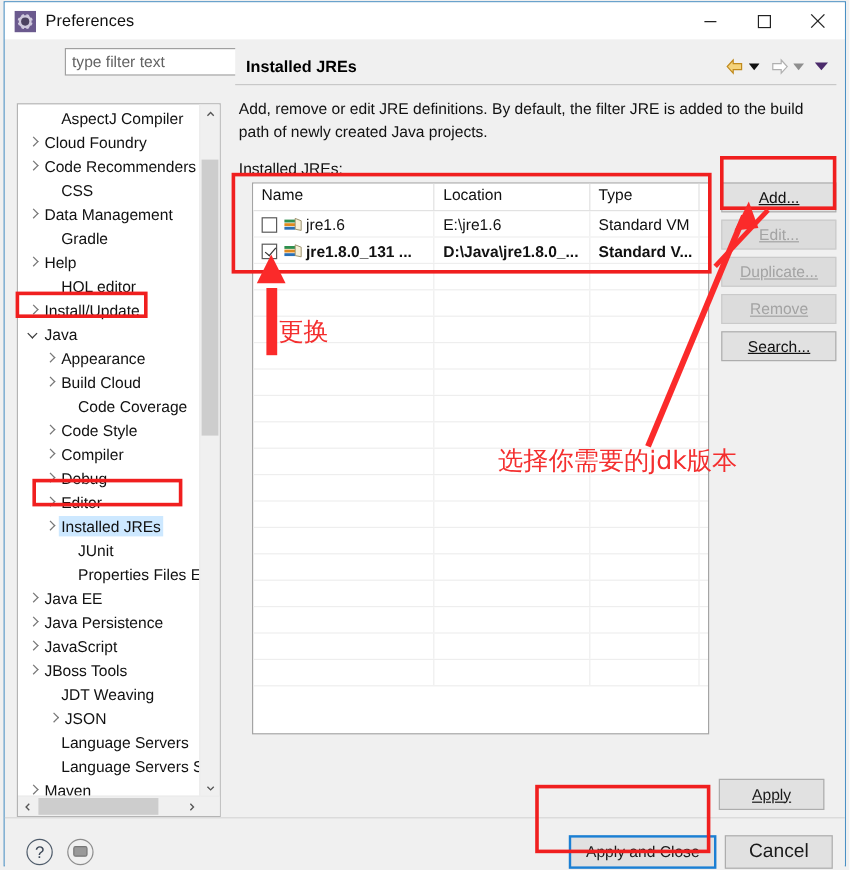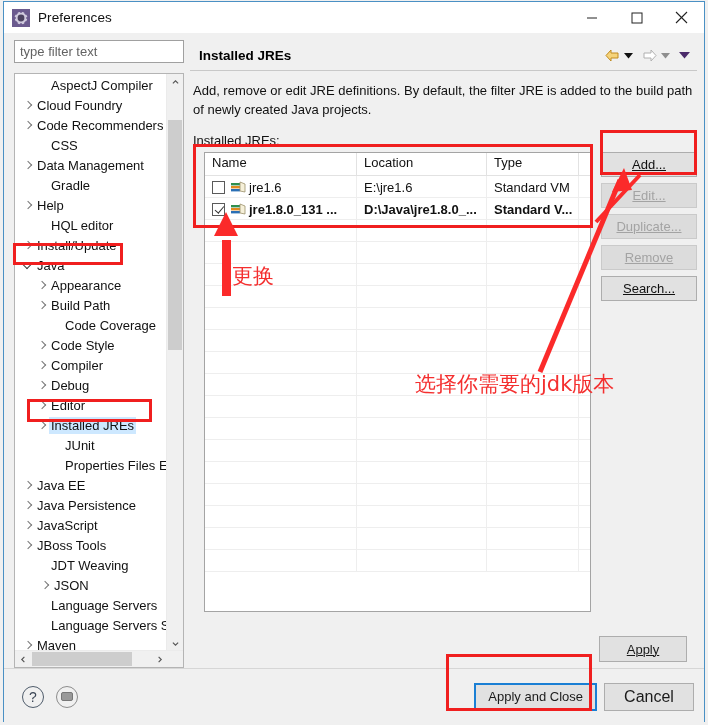--- a/index.html
+++ b/index.html
@@ -85,25 +85,26 @@
     height: 23px;
     border: 1px solid #a0a0a0;
     background: #fff;
     font-family: inherit;
     font-size: 13px;
     color: #0f172a;
     padding: 0 5px;
     box-sizing: border-box;
     width: 170px;
     outline: none;
+    margin-left: 40px;
   }
   .filter-box::placeholder { color: #636363; opacity: 1; }
 
   .tree-wrap {
-    margin-top: 10px;
+    margin-top: 23px;
     width: 170px;
     height: 595px;
     background: #fff;
     border: 1px solid #b4b4b4;
     box-sizing: border-box;
     position: relative;
     overflow: hidden;
   }
   .tree-scroll-area {
     position: absolute;
@@ -531,21 +532,21 @@
                 <div class="tree-item" style="padding-left: 6px;">
                   <span class="tw expanded"></span>
                   <span class="tree-label">Java</span>
                 </div>
                 <div class="tree-item" style="padding-left: 20px;">
                   <span class="tw collapsed"></span>
                   <span class="tree-label">Appearance</span>
                 </div>
                 <div class="tree-item" style="padding-left: 20px;">
                   <span class="tw collapsed"></span>
-                  <span class="tree-label">Build Path</span>
+                  <span class="tree-label">Build Cloud</span>
                 </div>
                 <div class="tree-item" style="padding-left: 34px;">
                   <span class="tw "></span>
                   <span class="tree-label">Code Coverage</span>
                 </div>
                 <div class="tree-item" style="padding-left: 20px;">
                   <span class="tw collapsed"></span>
                   <span class="tree-label">Code Style</span>
                 </div>
                 <div class="tree-item" style="padding-left: 20px;">

